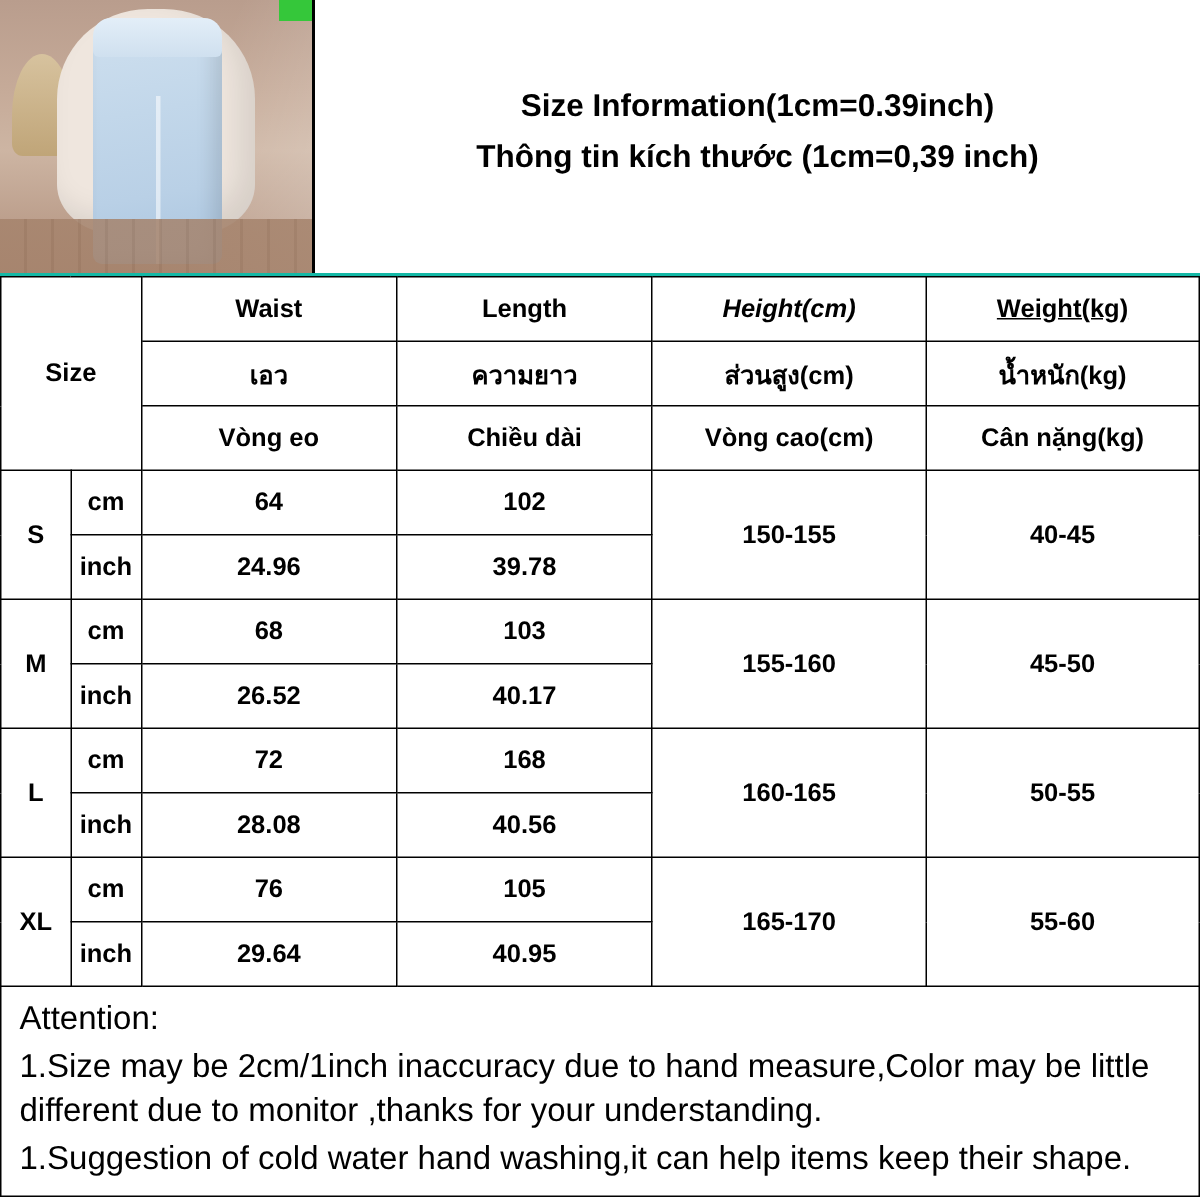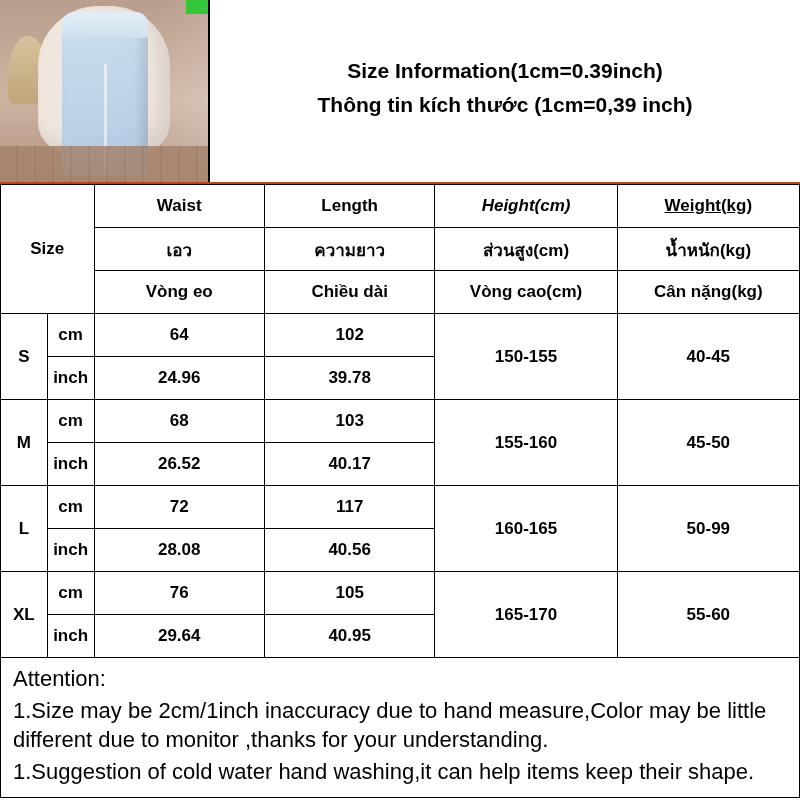--- a/index.html
+++ b/index.html
@@ -18,21 +18,21 @@
     position: relative;
     width: 800px;
     height: 800px;
     box-sizing: border-box;
   }
 
   
   .header {
     display: flex;
     height: 182px;
-    border-bottom: 2px solid #c2410c;
+    border-bottom: 2px solid #14b8a6;
   }
   .header-photo {
     position: relative;
     width: 208px;
     height: 100%;
     overflow: hidden;
     background: #c9b7ae;
     border-right: 2px solid #000;
     flex: 0 0 208px;
   }
@@ -240,23 +240,23 @@
     <tr>
       <td class="col-unit head-label">inch</td>
       <td class="val">26.52</td>
       <td class="val">40.17</td>
     </tr>
 
     <tr>
       <td class="col-size size-letter" rowspan="2">L</td>
       <td class="col-unit head-label">cm</td>
       <td class="val">72</td>
-      <td class="val">117</td>
+      <td class="val">168</td>
       <td class="val" rowspan="2">160-165</td>
-      <td class="val" rowspan="2">50-99</td>
+      <td class="val" rowspan="2">50-55</td>
     </tr>
     <tr>
       <td class="col-unit head-label">inch</td>
       <td class="val">28.08</td>
       <td class="val">40.56</td>
     </tr>
 
     <tr>
       <td class="col-size size-letter" rowspan="2">XL</td>
       <td class="col-unit head-label">cm</td>

